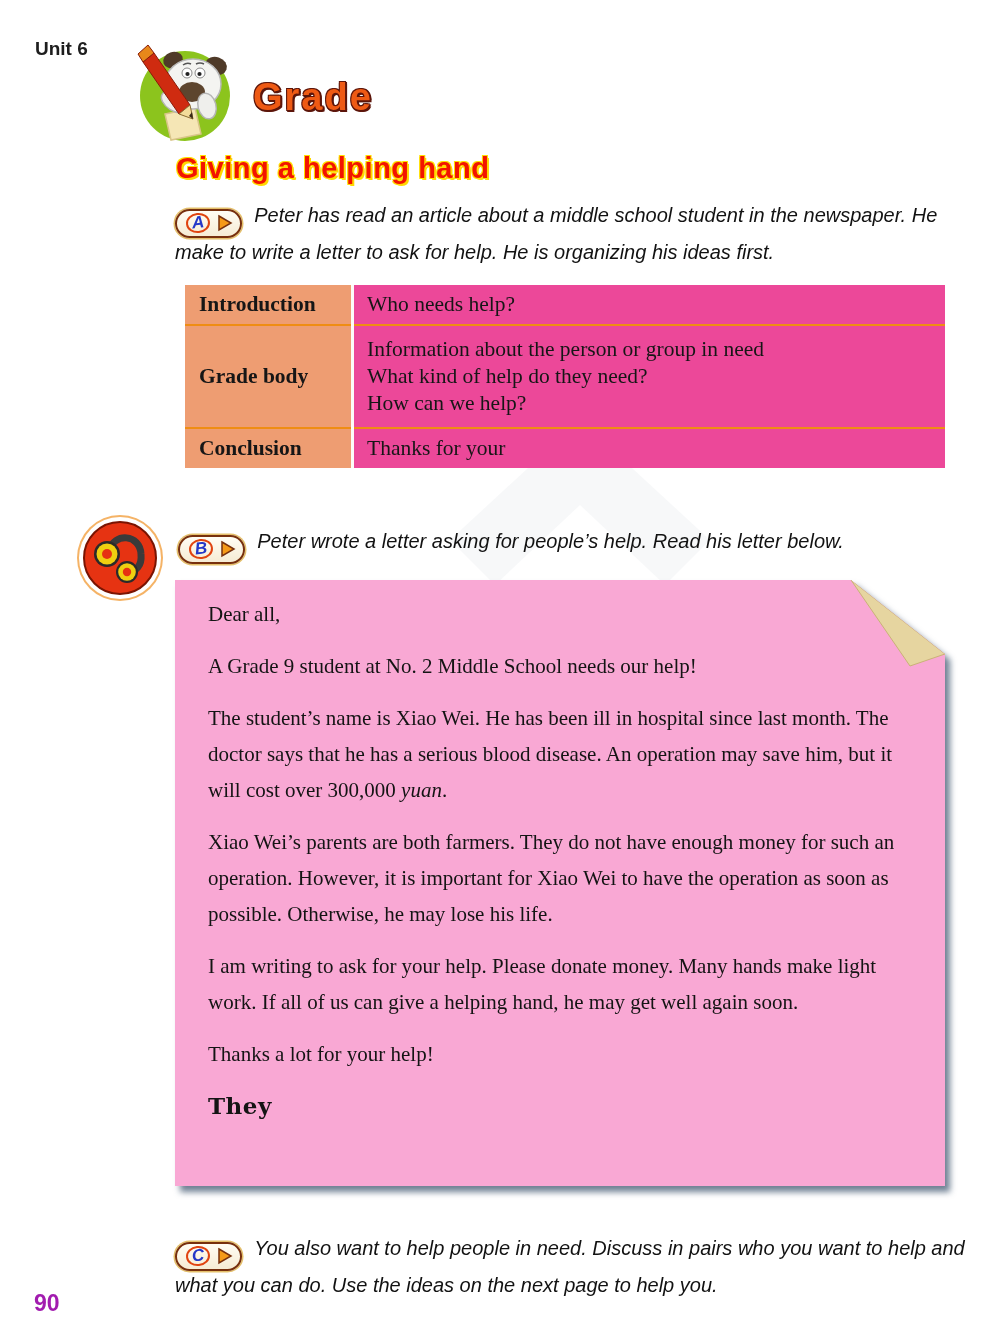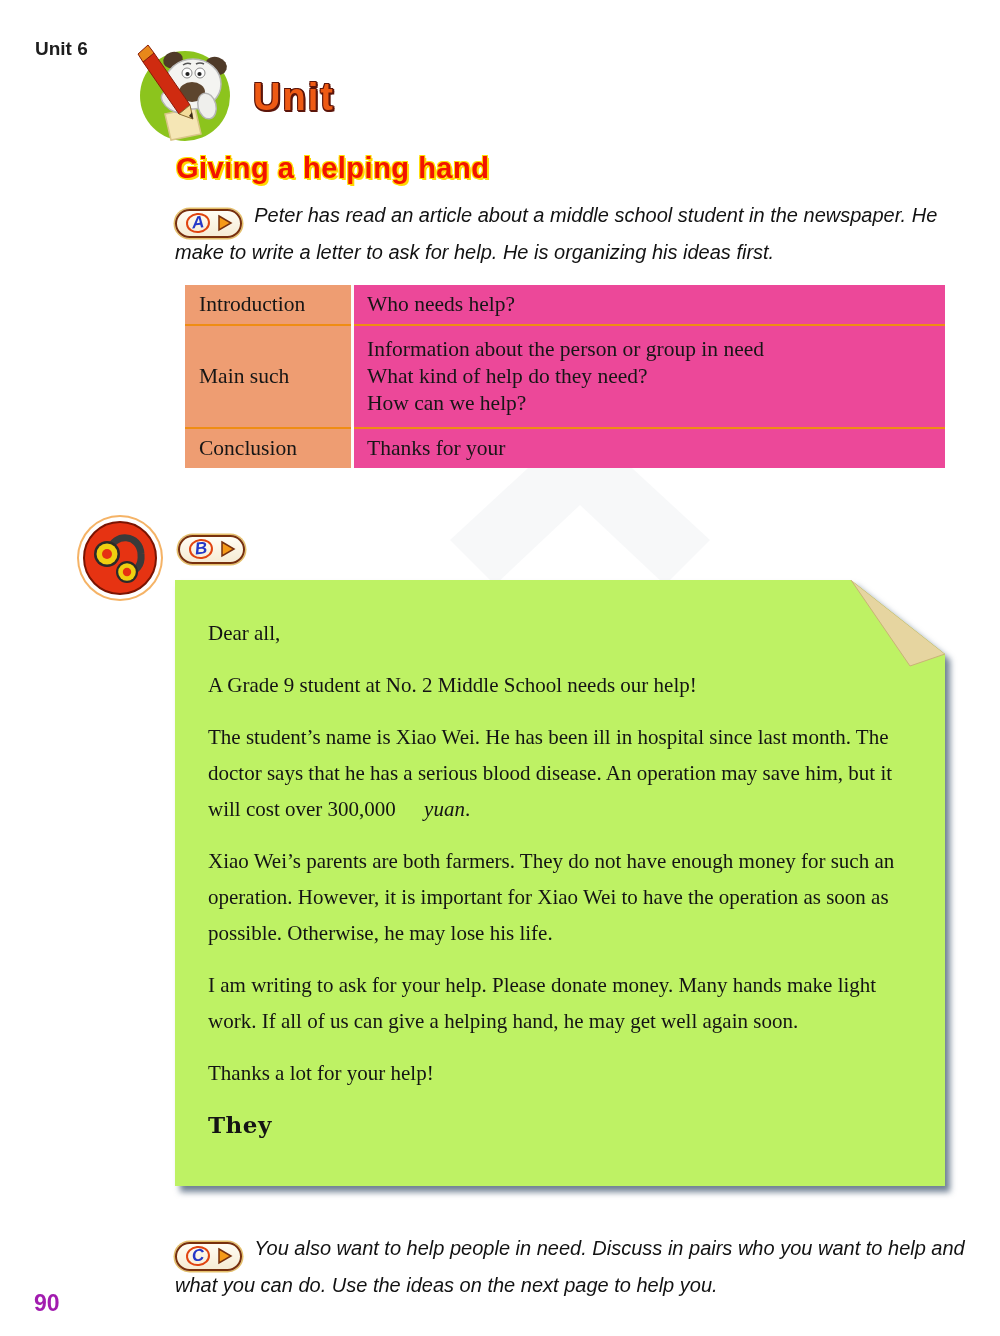--- a/index.html
+++ b/index.html
@@ -52,43 +52,43 @@
     color:#2438c8; border:2px solid #e04410; border-radius:50%;
     padding:0 4px; line-height:16px; transform:rotate(-6deg);
   }
   .play-icon svg { display:block; }
 
   .idea-table {
     position:absolute; left:185px; top:285px; width:760px;
     border-collapse:collapse; font-size:21.5px; color:#161616;
   }
   .idea-table th {
-    background:#ee9d72; width:148px; font-weight:400; text-align:left;
+    background:#ee9d72; width:148px; font-weight:700; text-align:left;
     padding:6px 4px 6px 14px; border-right:3px solid #fcfcf8; vertical-align:middle;
   }
   .idea-table td { background:#ec4899; padding:6px 10px 6px 13px; vertical-align:middle; }
   .idea-table tr + tr th, .idea-table tr + tr td { border-top:2px solid #ef8d13; }
   .idea-table td div { line-height:27px; }
   .row-tall th, .row-tall td { padding-top:10px; padding-bottom:10px; }
 
   .b-icon { position:absolute; left:76px; top:514px; }
 
   .letter-shadow {
     position:absolute; left:175px; top:580px;
     filter:drop-shadow(5px 6px 3px rgba(86,106,128,0.85));
   }
   .letter {
     position:relative; width:770px; height:606px; box-sizing:border-box;
-    background:#bef264;
+    background:#f9a8d4;
     clip-path:polygon(0 0, 676px 0, 100% 74px, 100% 100%, 0 100%);
-    padding:35px 40px 0 33px;
+    padding:16px 40px 0 33px;
     font-size:21px; line-height:36px; color:#141414;
   }
   .letter p { margin:0 0 16px 0; }
-  .letter .it { font-style:italic;margin-left:23px; }
+  .letter .it { font-style:italic; }
   .letter-signature {
     font-family:"DejaVu Serif", serif; font-weight:700; font-size:23px; letter-spacing:0.5px;
   }
   .fold { position:absolute; left:650px; top:0; }
 
   .page-number {
     position:absolute; left:34px; top:1290px;
     font-family:"Liberation Sans", sans-serif; font-size:23px; font-weight:800; color:#a21caf;
   }
 </style>
@@ -123,21 +123,21 @@
     <path d="M63 22 q4 -2 8 0" stroke="#555" stroke-width="1.5" fill="none"></path>
     <ellipse cx="59" cy="50" rx="13" ry="10" fill="#5d452e"></ellipse>
     <ellipse cx="42" cy="60" rx="15" ry="9" fill="#efefec" stroke="#b5b5b5" stroke-width="1.5" transform="rotate(32 42 60)"></ellipse>
     <ellipse cx="74" cy="64" rx="9" ry="13" fill="#efefec" stroke="#b5b5b5" stroke-width="1.5" transform="rotate(-14 74 64)"></ellipse>
     <polygon points="10,20 21,11 57,63 46,72" fill="#cf2b10" stroke="#8a1a08" stroke-width="1"></polygon>
     <polygon points="10,20 21,11 15,3 5,12" fill="#e8881a" stroke="#8a1a08" stroke-width="1"></polygon>
     <polygon points="46,72 57,63 60,77" fill="#f3dc9a" stroke="#8a6b30" stroke-width="1"></polygon>
     <polygon points="56,74 60,77 59,70" fill="#3a2a18"></polygon>
   </svg>
 
-  <div class="task-title">Unit</div>
+  <div class="task-title">Grade</div>
 
   <div class="section-heading">Giving a helping hand</div>
 
   <div class="instr instr-a"><span class="badge">
         <span class="badge-letter">A</span>
         <span class="play-icon">
           <svg width="16" height="18" viewBox="0 0 16 18">
             <polygon points="2,2 14,9 2,16" fill="#f59a18" stroke="#77300d" stroke-width="1.5"></polygon>
           </svg>
         </span>
@@ -145,21 +145,21 @@
 
   <table class="idea-table">
     <tbody>
         <tr>
           <th>Introduction</th>
           <td>
             <div>Who needs help?</div>
           </td>
         </tr>
         <tr class="row-tall">
-          <th>Main such</th>
+          <th>Grade body</th>
           <td>
             <div>Information about the person or group in need</div>
             <div>What kind of help do they need?</div>
             <div>How can we help?</div>
           </td>
         </tr>
         <tr>
           <th>Conclusion</th>
           <td>
             <div>Thanks for your</div>
@@ -181,21 +181,21 @@
     <circle cx="51" cy="58" r="4.2" fill="#e63312"></circle>
   </svg>
 
   <div class="instr instr-b"><span class="badge">
         <span class="badge-letter">B</span>
         <span class="play-icon">
           <svg width="16" height="18" viewBox="0 0 16 18">
             <polygon points="2,2 14,9 2,16" fill="#f59a18" stroke="#77300d" stroke-width="1.5"></polygon>
           </svg>
         </span>
-      </span></div>
+      </span><span>Peter wrote a letter asking for people’s help. Read his letter below.</span></div>
 
   <div class="letter-shadow">
     <div class="letter">
       <svg class="fold" width="120" height="90" viewBox="0 0 120 90">
         <polygon points="26,0 120,74 85,86" fill="#e6d5a0" stroke="#c9b277" stroke-width="1"></polygon>
       </svg>
       <div>
         <p>Dear all,</p>
         <span><p><span>A Grade 9 student at No. 2 Middle School needs our help!</span></p><p><span>The student’s name is Xiao Wei. He has been ill in hospital since last month. The doctor says that he has a serious blood disease. An operation may save him, but it will cost over 300,000 </span><span class="it">yuan</span><span>.</span></p><p><span>Xiao Wei’s parents are both farmers. They do not have enough money for such an operation. However, it is important for Xiao Wei to have the operation as soon as possible. Otherwise, he may lose his life.</span></p><p><span>I am writing to ask for your help. Please donate money. Many hands make light work. If all of us can give a helping hand, he may get well again soon.</span></p></span>
         <p>Thanks a lot for your help!</p>

